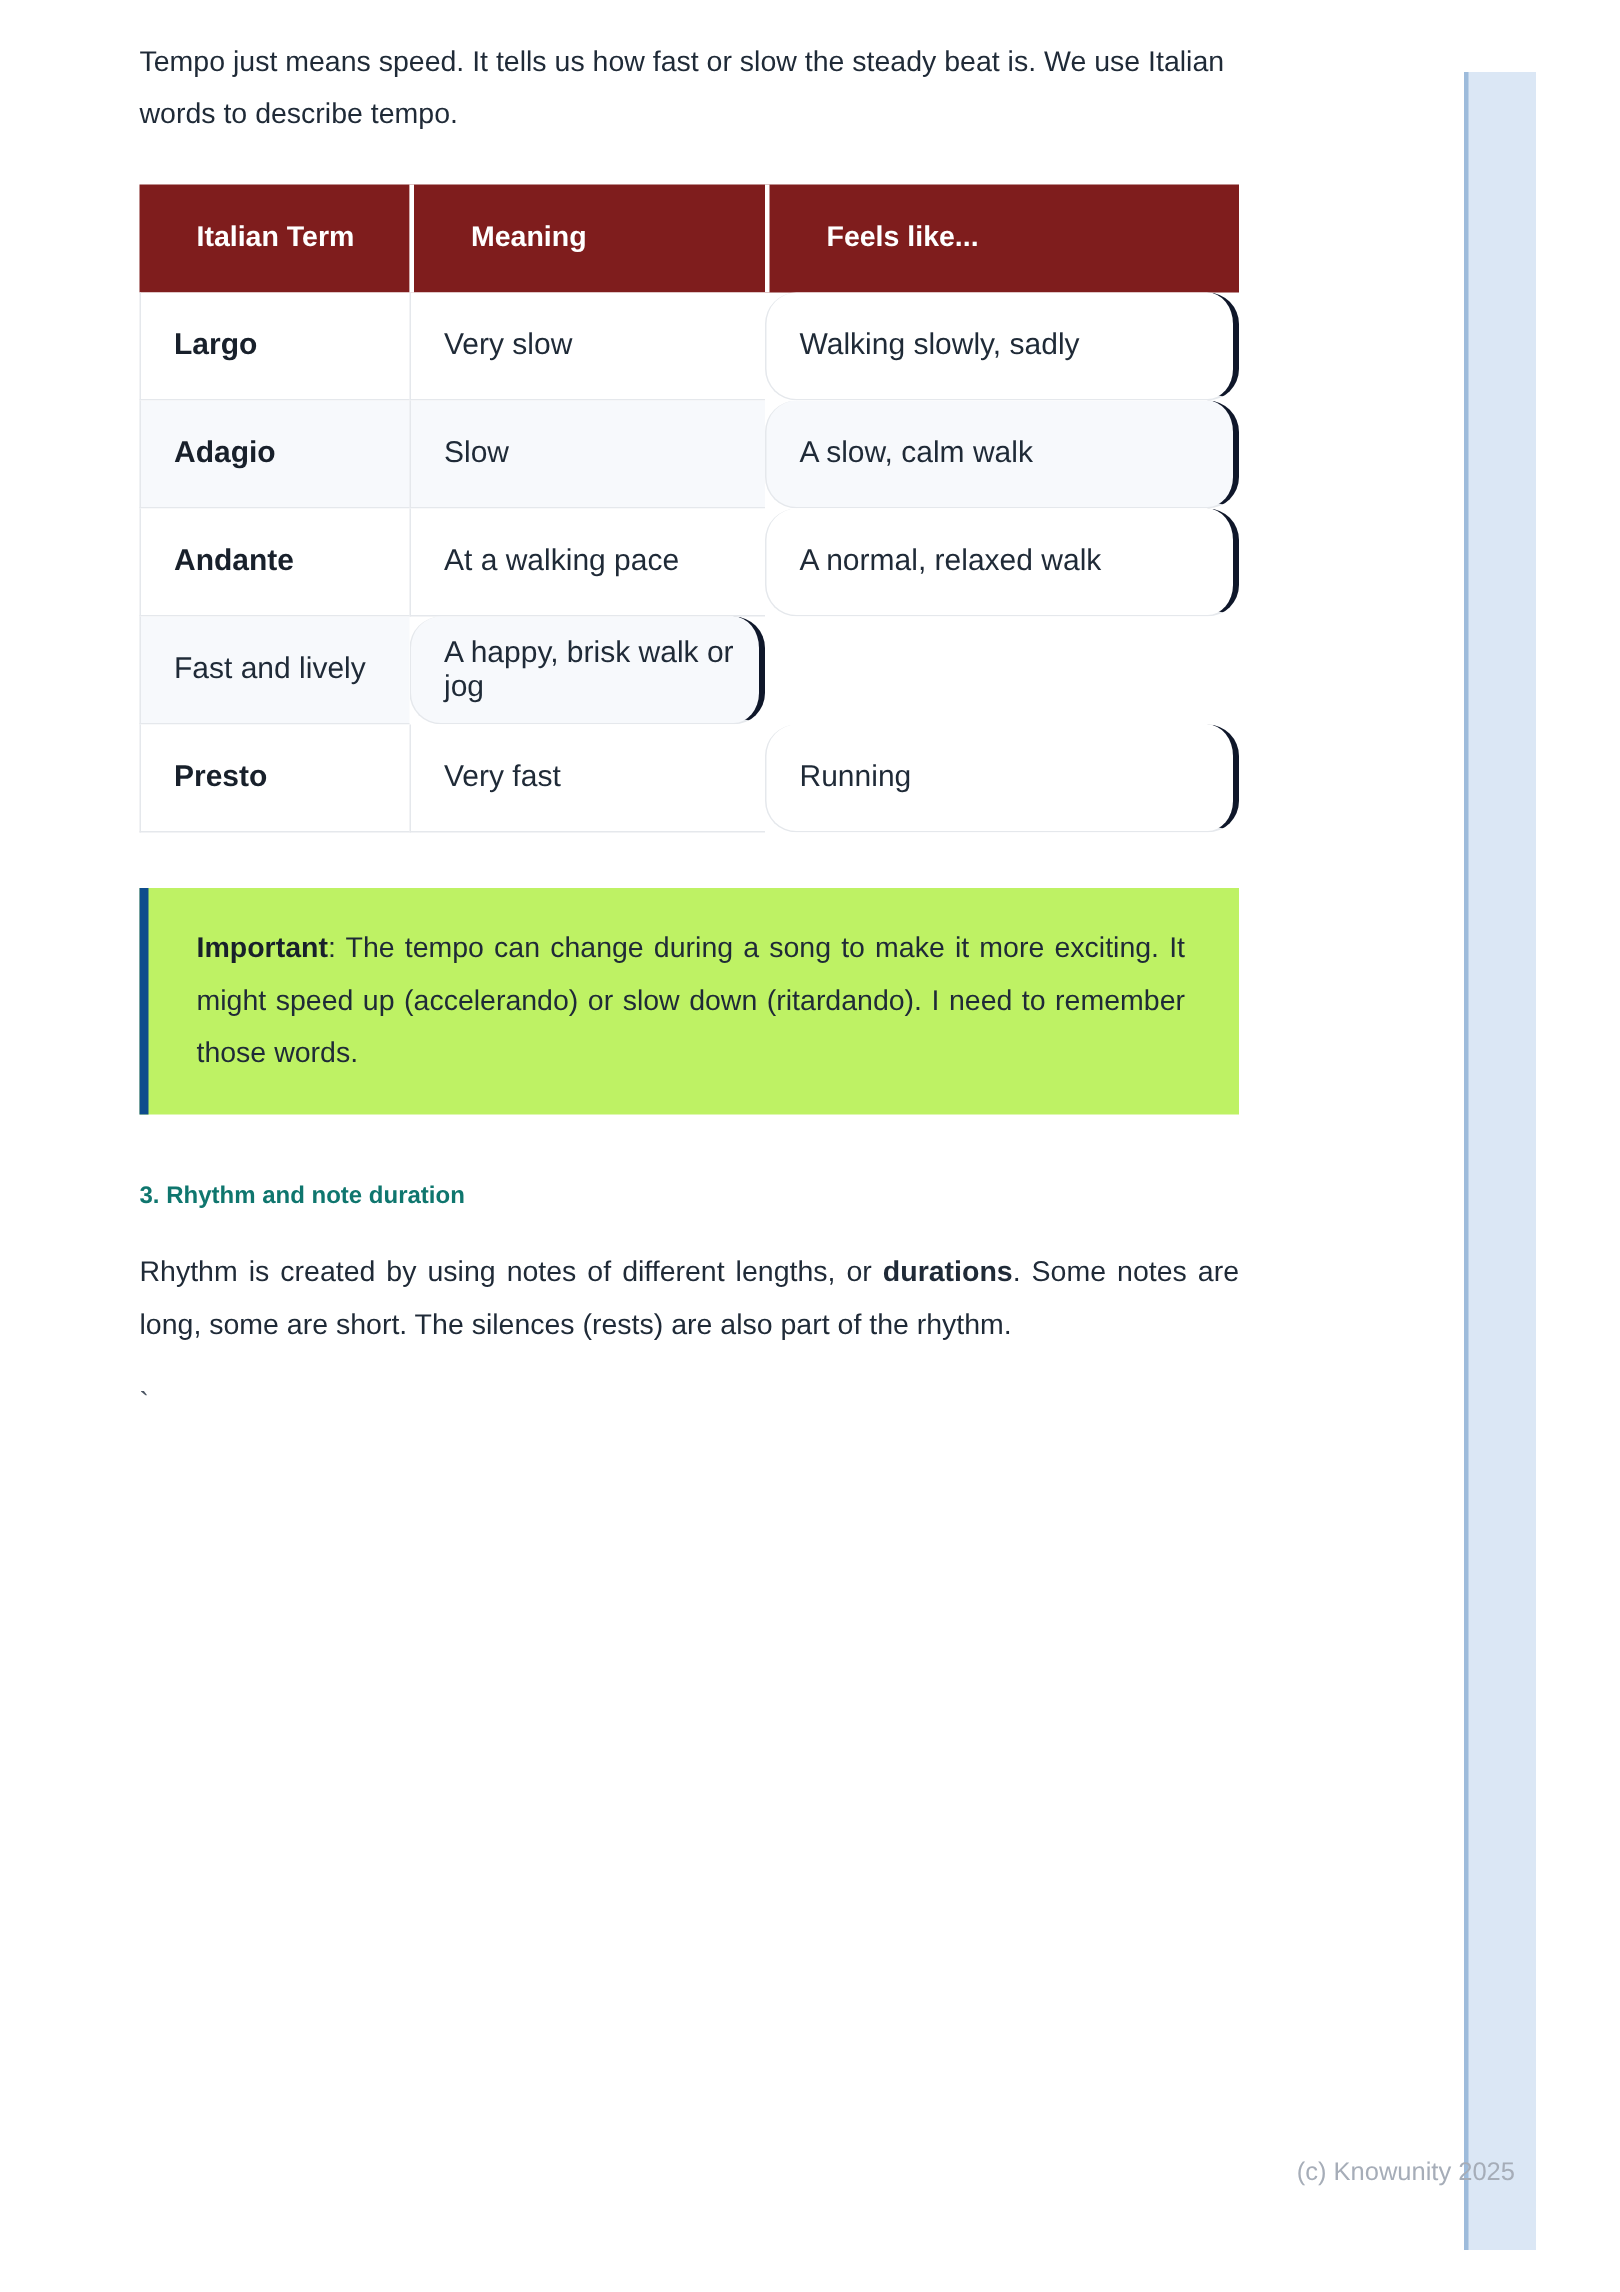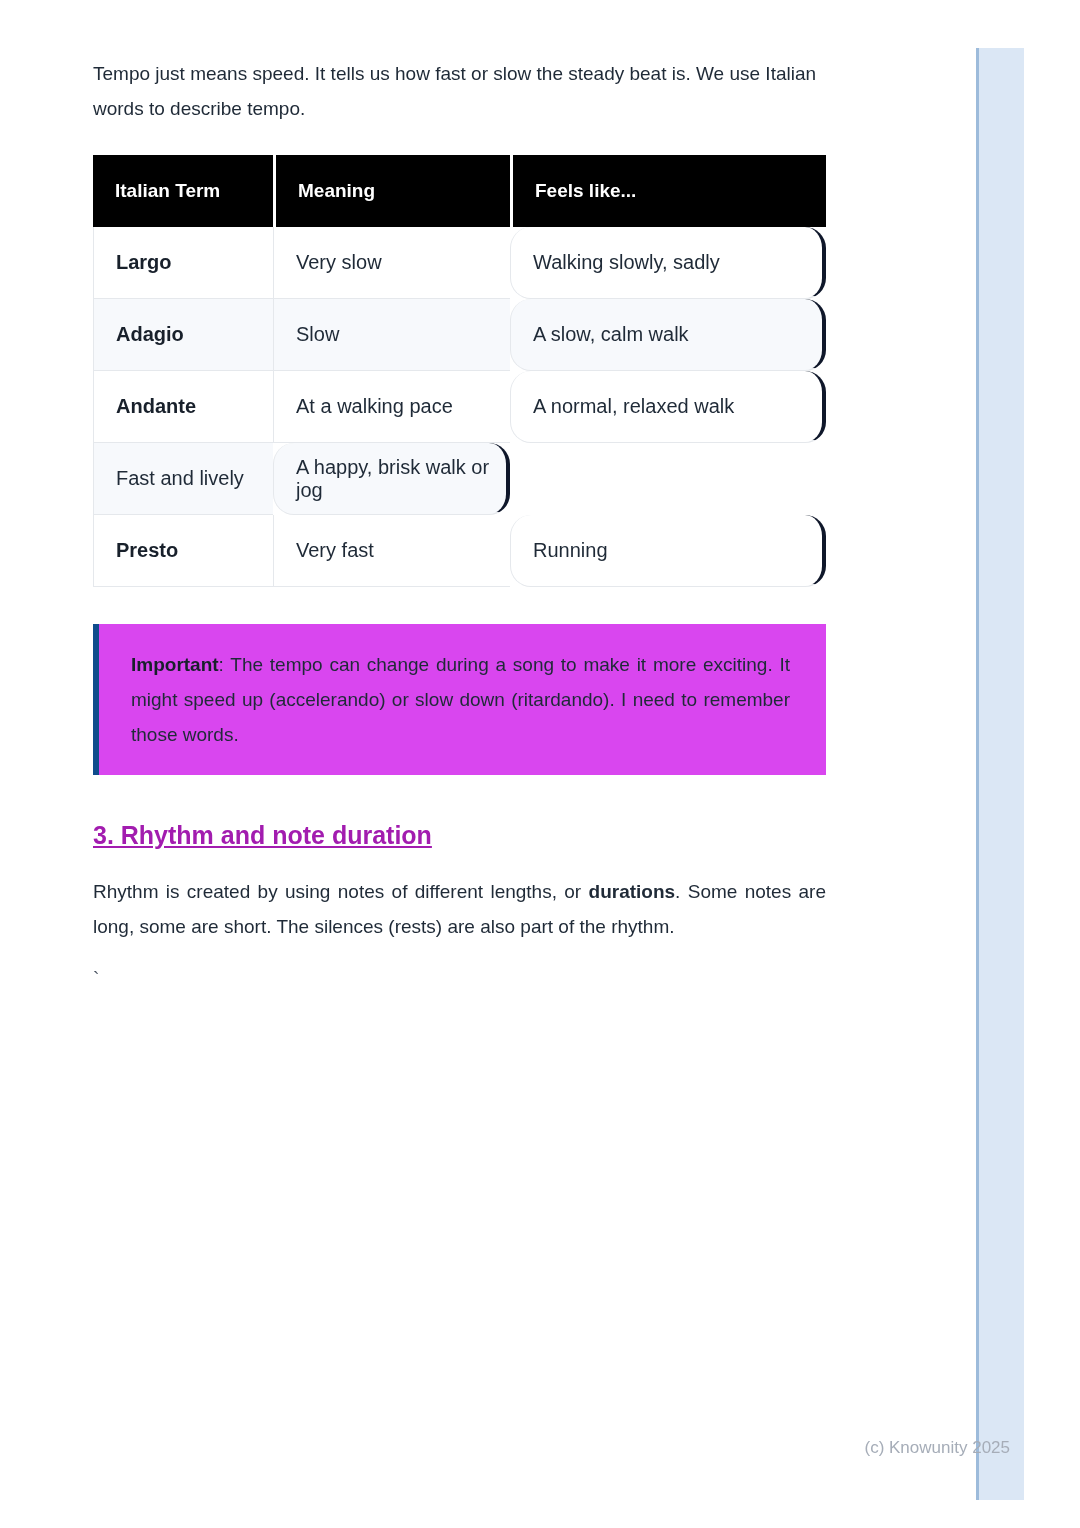--- a/index.html
+++ b/index.html
@@ -9,72 +9,71 @@
     color:#1f2a37;
     position:relative;
     overflow:hidden;
   }
   .content {
     position:absolute;
     left:93px; top:0;
     width:733px;
   }
   .intro {
-    margin-top:56px;
+    margin-top:24px;
     font-size:19px;
     line-height:35px;
   }
   
   .tempo-table { margin-top:29px; width:733px; }
   .thead, .tr {
     display:grid;
     grid-template-columns:180px 237px 316px;
   }
   .th {
-    background:#000000;
+    background:#7f1d1d;
     color:#ffffff;
     font-weight:bold;
     font-size:19px;
     height:72px;
     display:flex; align-items:center;
-    padding-left:22px;
+    padding-left:38px;
   }
   .th + .th { border-left:3px solid #ffffff; }
   .td {
     height:72px;
     display:flex; align-items:center;
     padding-left:22px;
     font-size:20px;
     border-left:1px solid #e5e8ec;
     border-bottom:1px solid #e5e8ec;
     background:#ffffff;
   }
   .tr .td:last-child { border-right:4px solid #0f172a;border-radius:21px; }
   .tr:nth-child(even) .td { background:#f7f9fc; }
   .td.term { font-weight:bold; color:#18202b; }
   
   .callout {
     margin-top:37px;
-    background:#d946ef;
+    background:#bef264;
     border-left:6px solid #0f4c8c;
     padding:23px 36px 23px 32px;
   }
   .callout p {
     font-size:19px;
     line-height:35px;
     text-align:justify;
   }
   .callout strong { color:#18202b; }
   
   .section-heading {
     margin-top:46px;
-    color:#a21caf;
-    font-size:25px;
+    color:#0f766e;
+    font-size:16px;
     font-weight:bold;
-    text-decoration:underline;
   }
   .para {
     margin-top:24px;
     font-size:19px;
     line-height:35px;
   }
   .para.justify { text-align:justify; }
   .backtick {
     margin-top:24px;
     font-size:19px;

